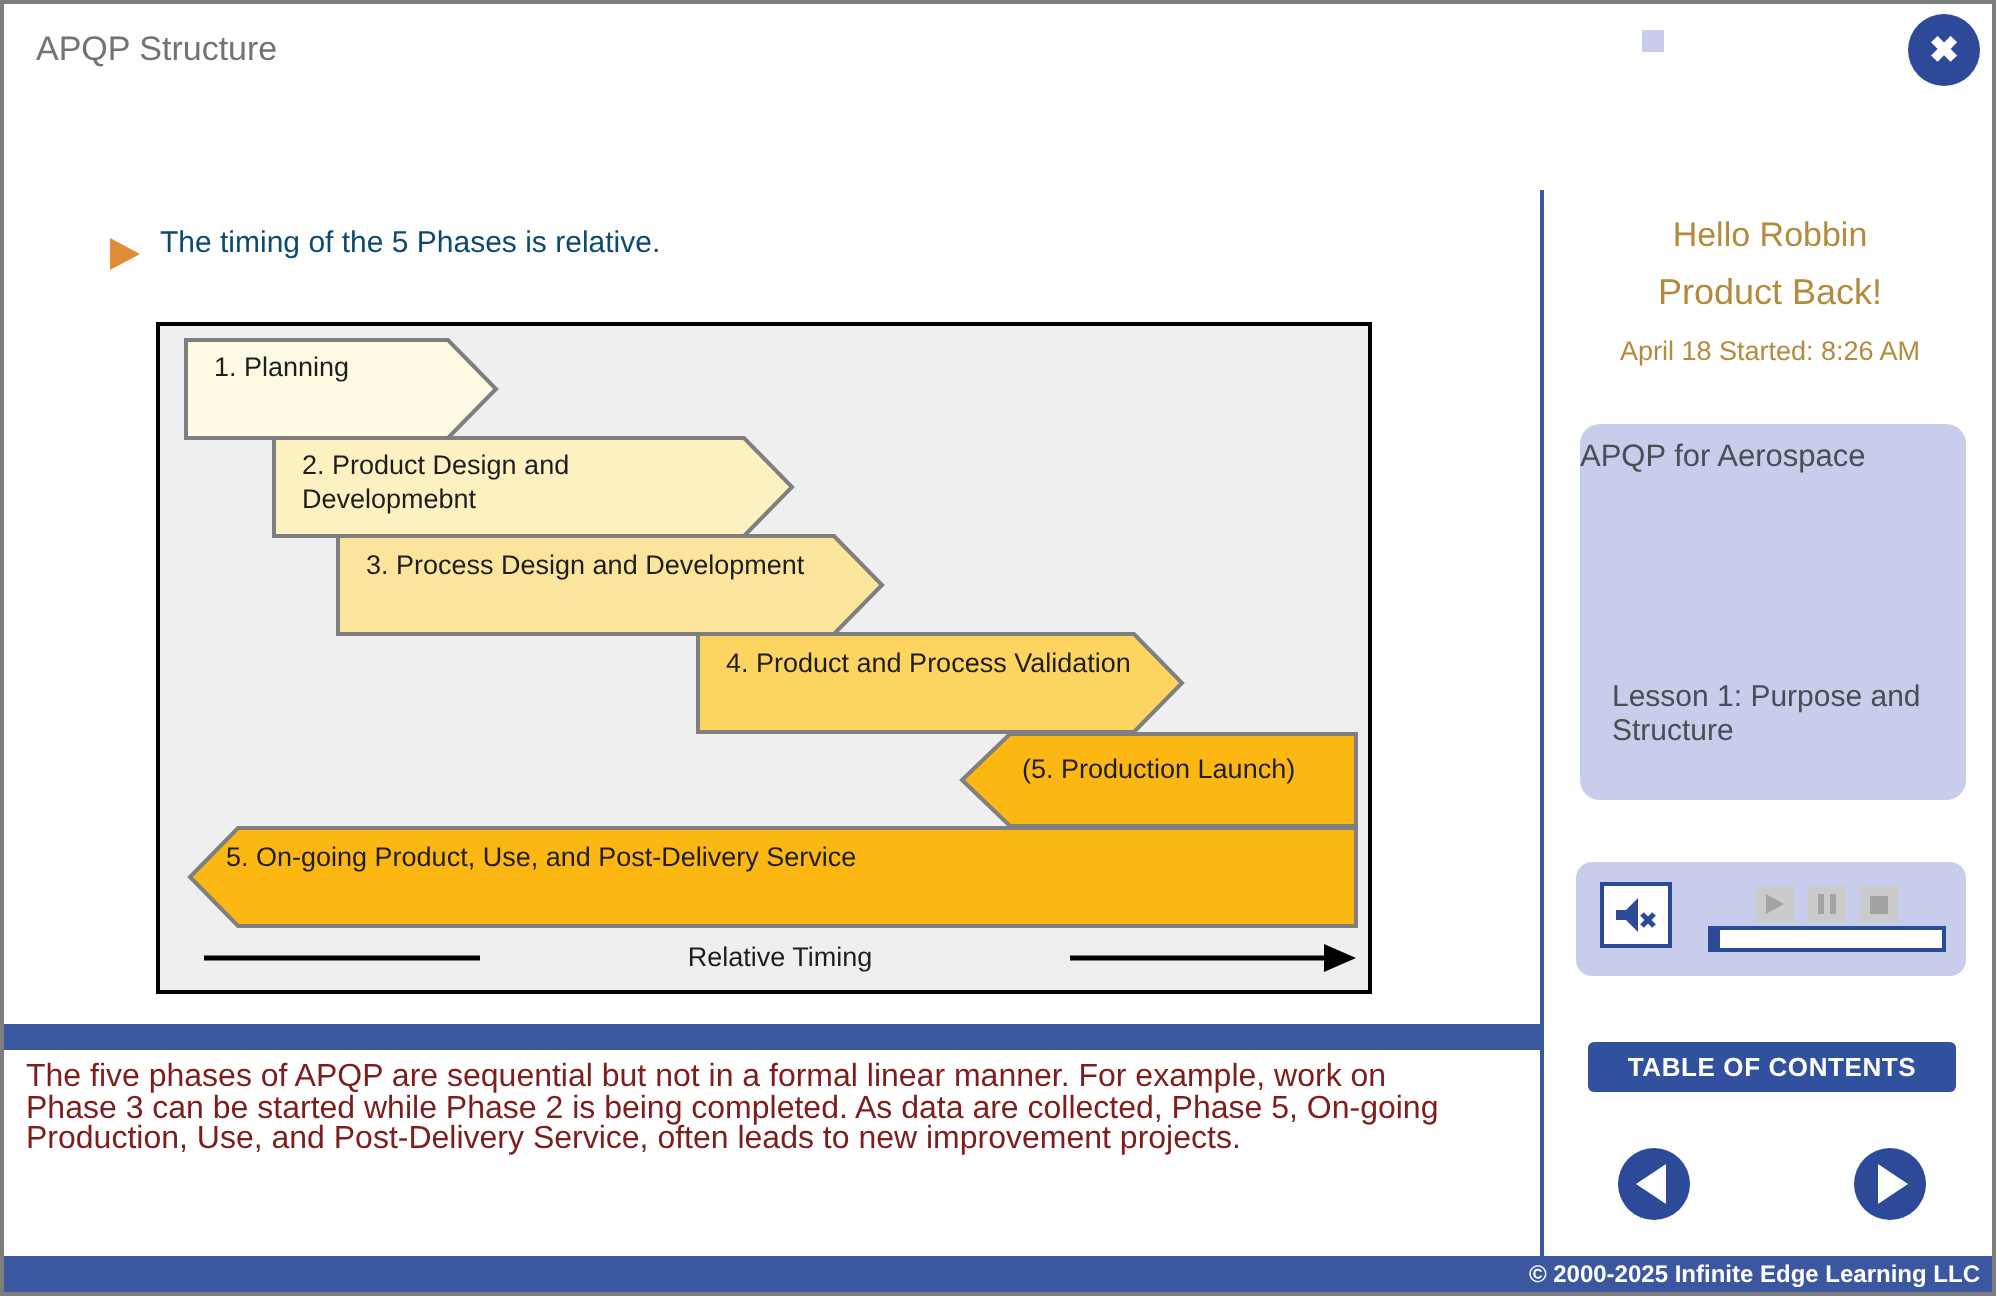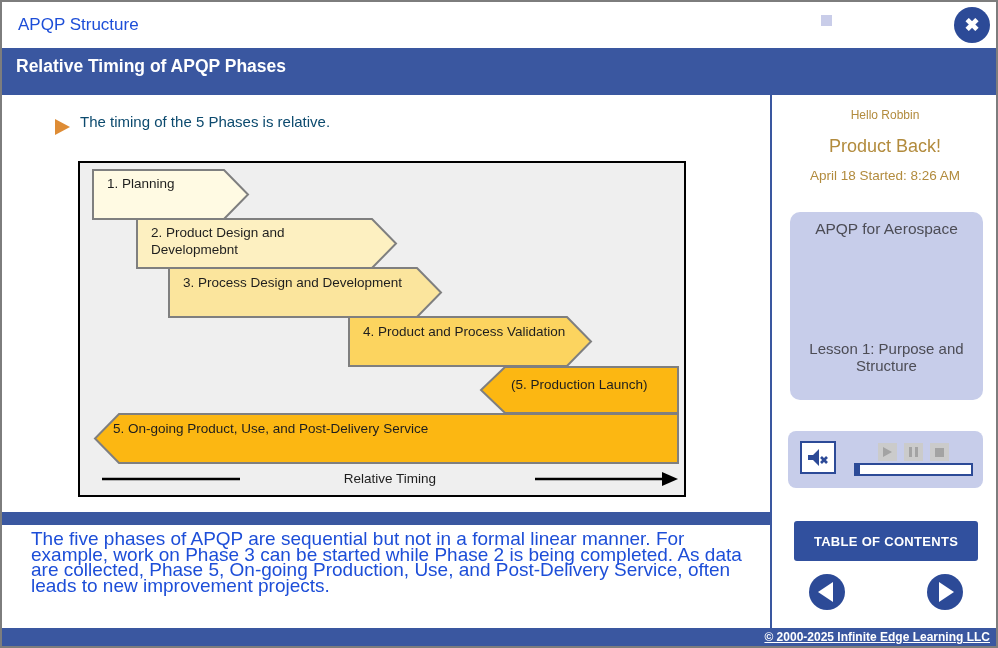--- a/index.html
+++ b/index.html
@@ -6,21 +6,21 @@
   body { background:#d8d8d8; font-family:"Liberation Sans", sans-serif; }
   .stage {
     position:relative; width:998px; height:648px; background:#ffffff;
     border:2px solid #7d7d7d; overflow:hidden;
   }
   .abs { position:absolute; }
 
   
   .header-row { top:0; left:0; right:0; height:46; background:#fff; }
   .app-title { position:absolute; left:16px; top:0; height:46px; display:flex; align-items:center;
-    color:#1d4ed8; font-size:17px; }
+    color:#737373; font-size:17px; }
   .close-btn { position:absolute; left:952px; top:5px; width:36px; height:36px; border-radius:50%;
     background:#2c4a97; color:#fff; display:flex; align-items:center; justify-content:center;
     font-size:18px; font-weight:bold; cursor:pointer; }
 
   
   .titlebar { top:46px; left:0; right:0; height:47px; background:#3a57a0; }
   .page-title { position:absolute; left:14px; top:8px; color:#fff; font-size:17.5px; font-weight:bold; }
   .psq-row { position:absolute; left:819px; top:13px; width:124px; height:11px;
     display:flex; justify-content:space-between; }
   .psq { width:11px; height:11px; background:#ffffff; }
@@ -30,82 +30,79 @@
 
   
   .bullet-tri { top:117px; left:53px; width:0; height:0;
     border-top:8px solid transparent; border-bottom:8px solid transparent;
     border-left:15px solid #de8c35; }
   .bullet-text { top:111px; left:78px; font-size:15px; color:#0c4a6e; }
 
   .diagram-box { top:159px; left:76px; width:608px; height:432px; }
 
   .divider-bar { top:510px; left:0; width:768px; height:13px; background:#3a57a0; }
-  .explanation { top:529px; left:29px; width:729px; font-size:19px; line-height:15.5px; color:#1d4ed8; }
+  .explanation { top:529px; left:11px; width:729px; font-size:16px; line-height:15.5px; color:#7f1d1d; }
 
   
   .side-divider { top:93px; left:768px; width:2px; height:533px; background:#3a57a0; }
   .side-text { left:770px; width:226px; text-align:center; color:#b28b3d; }
-  .greet1 { top:106px; font-size:12px; }
+  .greet1 { top:106px; font-size:17px; }
   .greet2 { top:134px; font-size:18px; }
   .session { top:166px; font-size:13.5px; }
 
   .course-card { top:210px; left:788px; width:193px; height:188px; background:#c7cdea;
-    border-radius:10px; color:#4c4c55; text-align:center; }
+    border-radius:10px; color:#4c4c55; text-align:left; }
   .course-title { position:absolute; top:8px; left:0; width:100%; font-size:15.5px; }
   .lesson-title { position:absolute; top:128px; left:16px; width:161px; font-size:15px; line-height:17px; }
 
   .audio-panel { top:429px; left:786px; width:195px; height:57px; background:#c7cdea; border-radius:8px; }
   .mute-btn { position:absolute; left:12px; top:10px; width:36px; height:33px; background:#fff;
     border:2px solid #2c4a97; display:flex; align-items:center; justify-content:center; cursor:pointer; }
   .tbtn { position:absolute; top:12px; width:19px; height:18px; background:#cbcbcb;
     display:flex; align-items:center; justify-content:center; cursor:pointer; }
   .tbtn.play { left:90px; } .tbtn.pause { left:116px; } .tbtn.stop { left:142px; }
   .play-g { width:0; height:0; border-top:5px solid transparent; border-bottom:5px solid transparent;
     border-left:9px solid #a3a3a3; }
   .pause-g { display:flex; gap:3px; }
   .pause-g div { width:3px; height:10px; background:#a3a3a3; }
   .stop-g { width:9px; height:9px; background:#a3a3a3; }
   .audio-progress { position:absolute; left:66px; top:32px; width:119px; height:13px; background:#fff;
     border:2px solid #2c4a97; }
   .audio-progress .chunk { position:absolute; left:0; top:0; width:4px; height:9px; background:#2c4a97; }
 
-  .toc-btn { top:519px; left:792px; width:184px; height:40px; background:#31509e; border-radius:3px;
+  .toc-btn { top:519px; left:792px; width:184px; height:25px; background:#31509e; border-radius:3px;
     color:#fff; font-size:13px; font-weight:bold; letter-spacing:0.3px;
     display:flex; align-items:center; justify-content:center; cursor:pointer; }
 
   .nav-circle { top:572px; width:36px; height:36px; border-radius:50%; background:#2c4a97;
     display:flex; align-items:center; justify-content:center; cursor:pointer; }
   .nav-back { left:807px; } .nav-fwd { left:925px; }
   .tri-left { width:0; height:0; border-top:10px solid transparent; border-bottom:10px solid transparent;
     border-right:15px solid #fff; margin-right:3px; }
   .tri-right { width:0; height:0; border-top:10px solid transparent; border-bottom:10px solid transparent;
     border-left:15px solid #fff; margin-left:3px; }
 
   .bottom-bar { top:626px; left:0; right:0; height:18px; background:#3a57a0;
     display:flex; align-items:center; justify-content:flex-end; padding-right:6px; }
-  .copyright { color:#fff; font-size:12px; font-weight:bold; text-decoration:underline; cursor:pointer; }
+  .copyright { color:#fff; font-size:12px; font-weight:bold; cursor:pointer; }
 
   svg text { font-family:"Liberation Sans", sans-serif; font-size:13.5px; fill:#1e1e1e; }
 </style>
 </head>
 <body>
 
 <div class="stage">
 
   <div class="abs header-row">
     <div class="app-title">APQP Structure</div>
     <div class="close-btn">
       <span>✖</span>
     </div>
   </div>
 
-  <div class="abs titlebar">
-    <div class="page-title">Relative Timing of APQP Phases</div>
-  </div>
   <div class="abs psq-row">
       <div class="psq filled"></div>
       <div class="psq"></div>
       <div class="psq"></div>
       <div class="psq"></div>
       <div class="psq"></div>
       <div class="psq"></div>
       <div class="psq"></div>
       <div class="psq"></div>
     </div>

